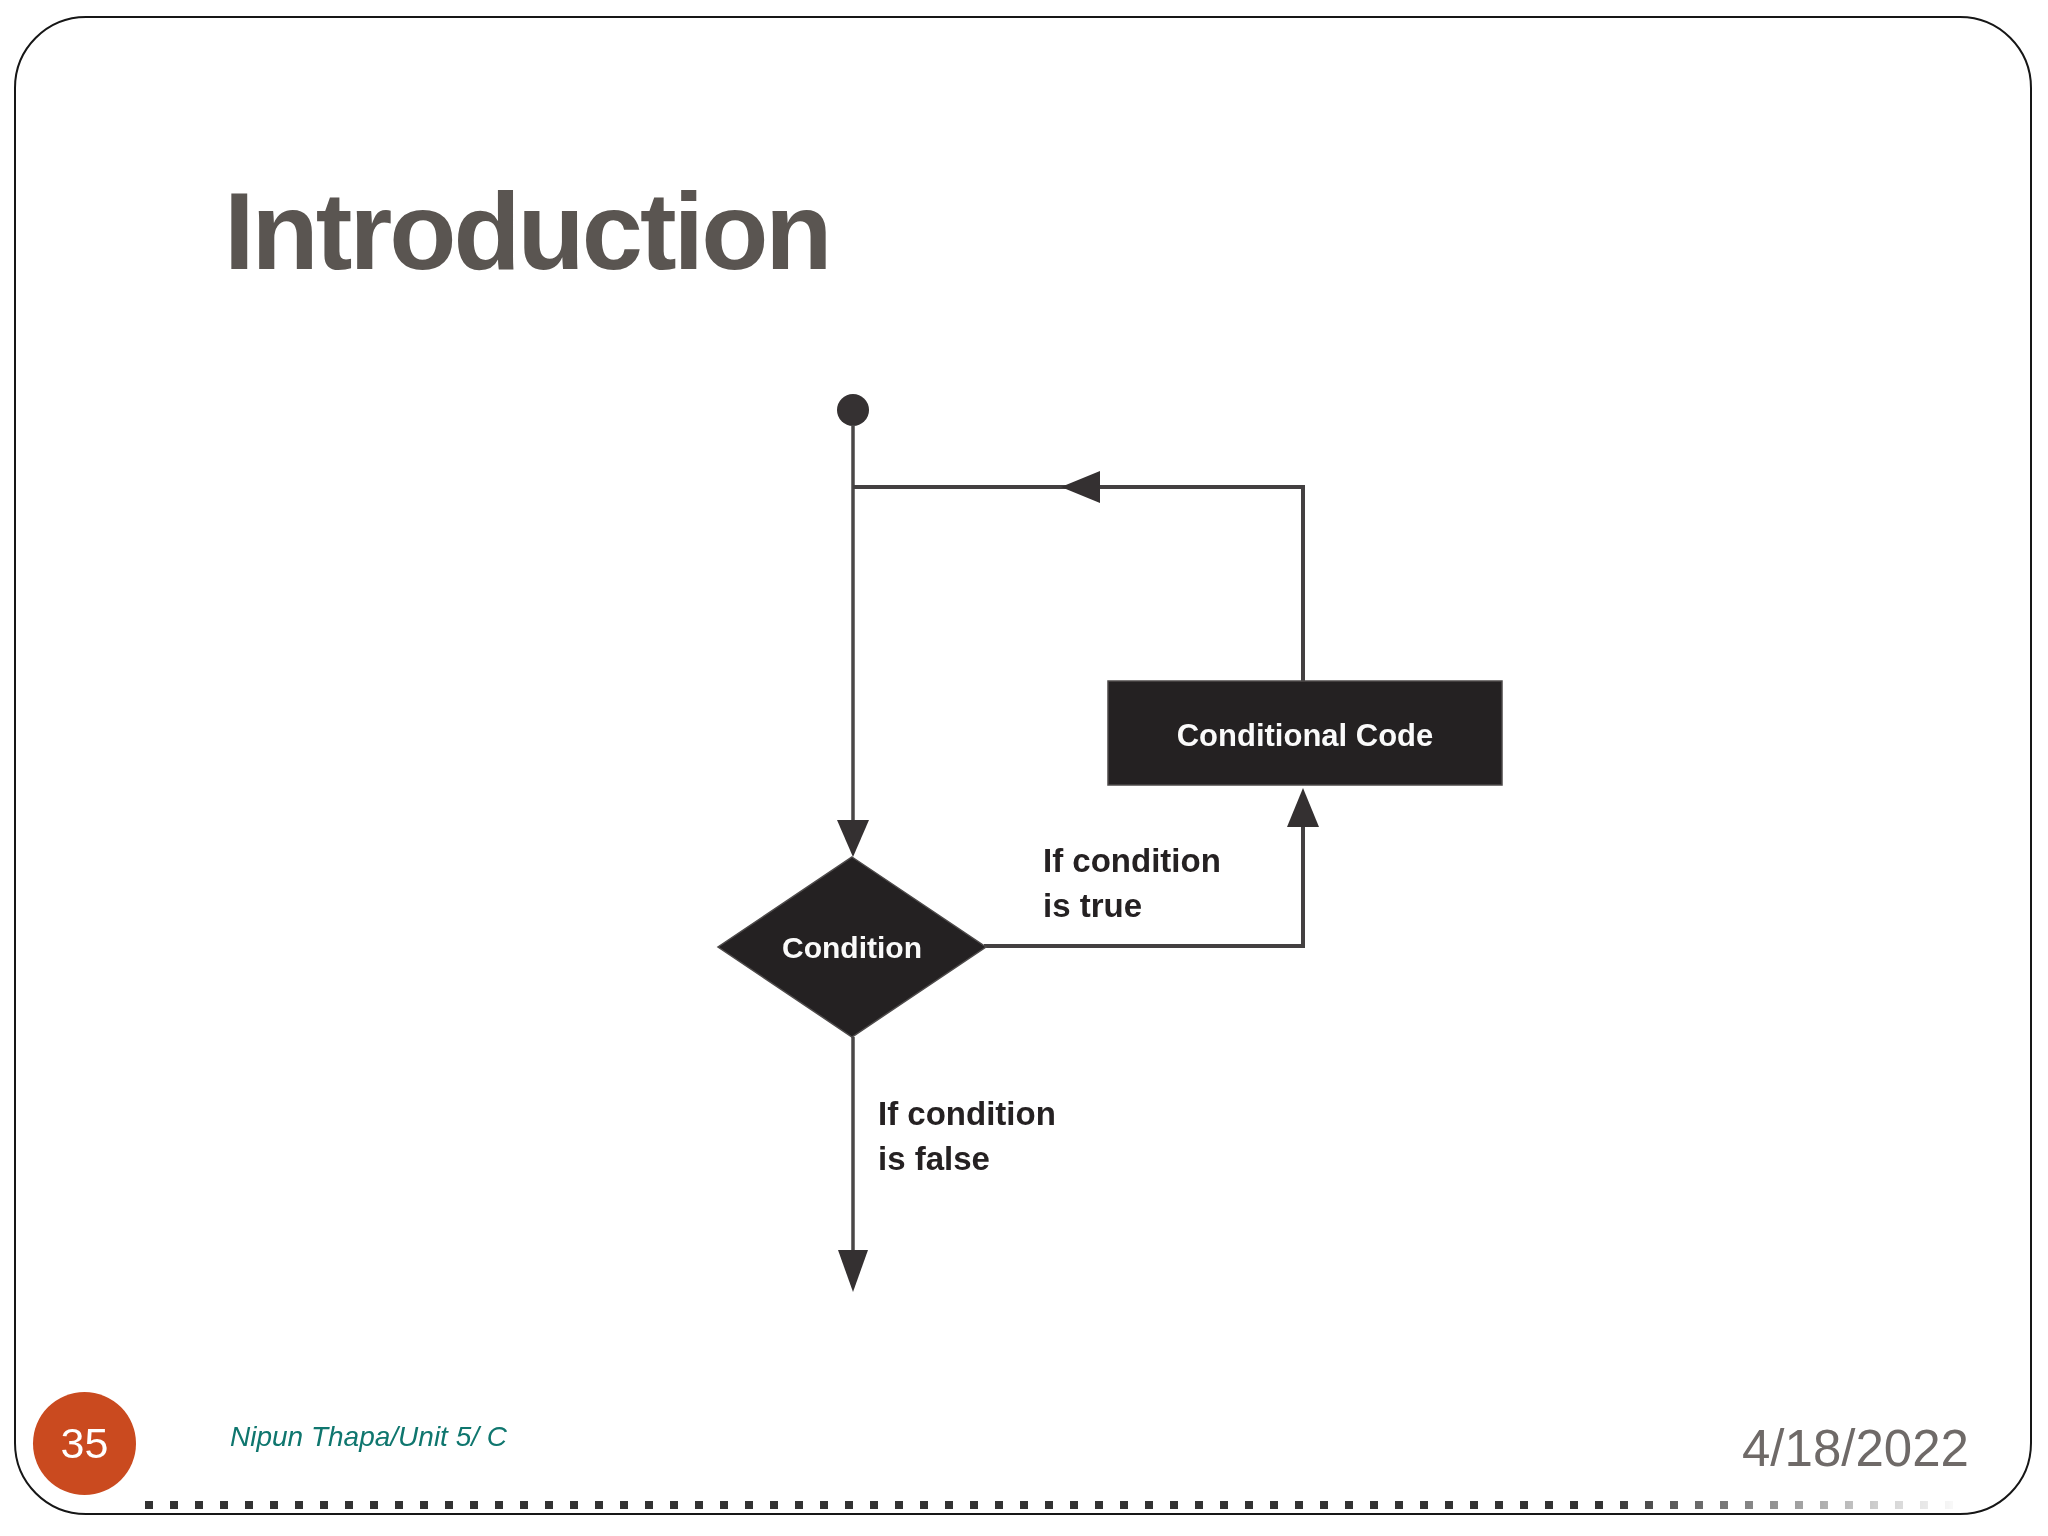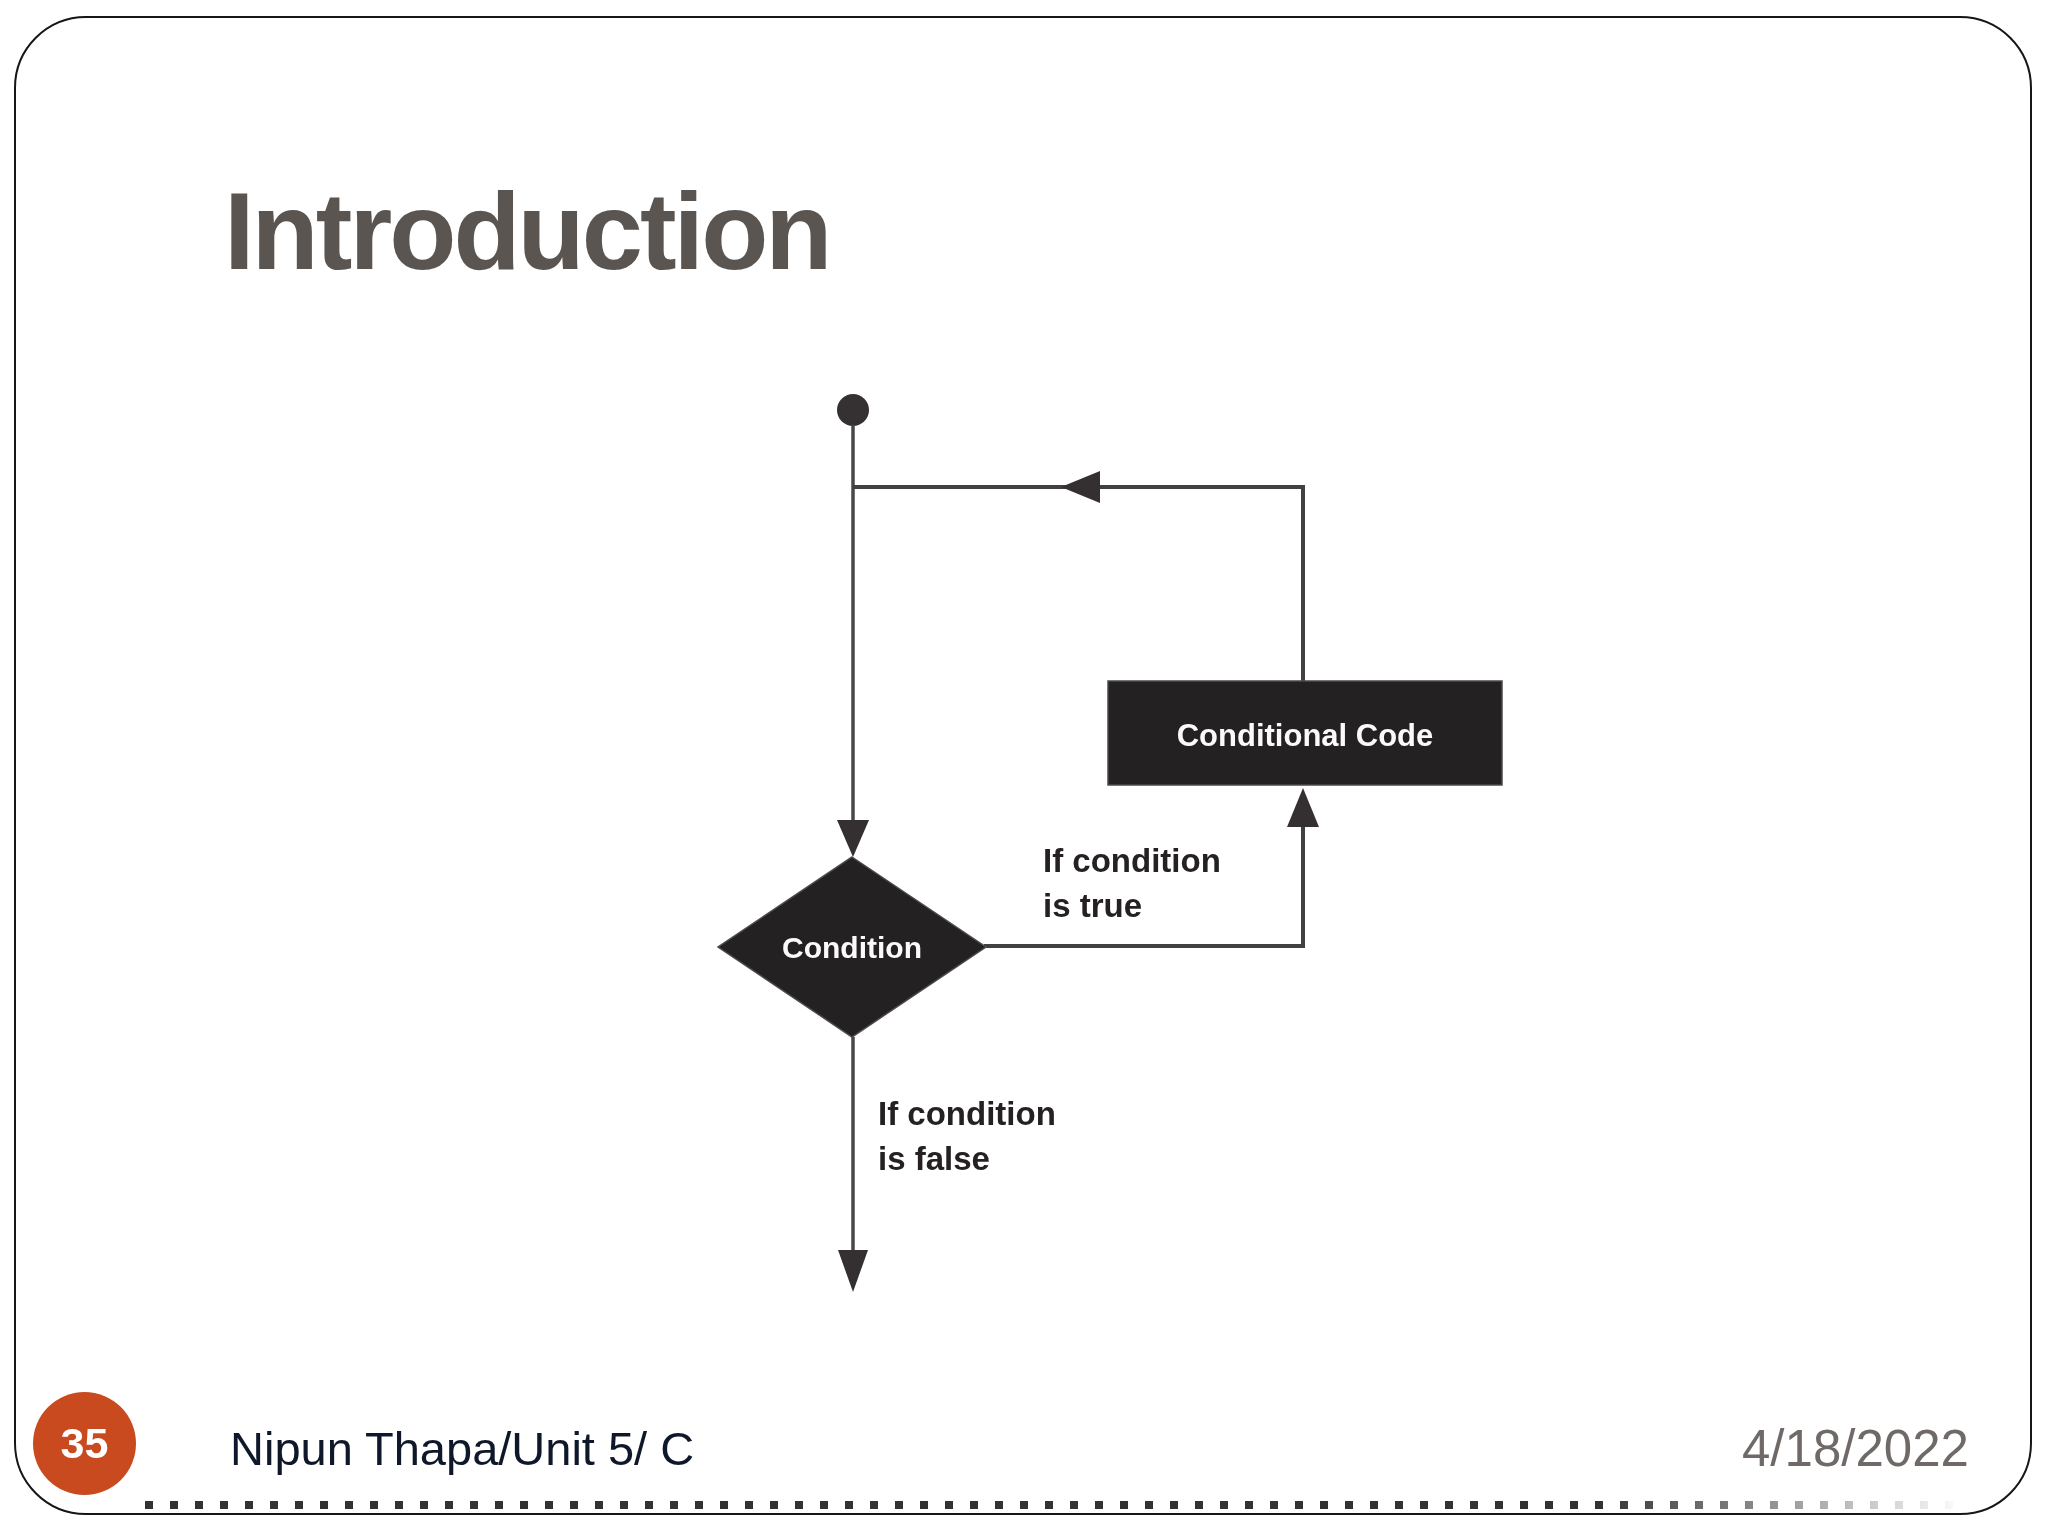--- a/index.html
+++ b/index.html
@@ -96,28 +96,29 @@
     top: 1392px;
     width: 103px;
     height: 103px;
     border-radius: 50%;
     background: #ca4a1f;
     display: flex;
     align-items: center;
     justify-content: center;
     color: #ffffff;
     font-size: 43px;
-    font-weight: 700;
+    font-weight: 400;
   }
   .footer-author {
     position: absolute;
     left: 230px;
     top: 1421px;
-    font-size: 47px;
-    color: #0f172a;
+    font-size: 28px;
+    color: #0f766e;
+    font-style: italic;
   }
   .footer-date {
     position: absolute;
     left: 1742px;
     top: 1419px;
     font-size: 51px;
     color: #6f6a68;
   }
 </style>
 </head>

